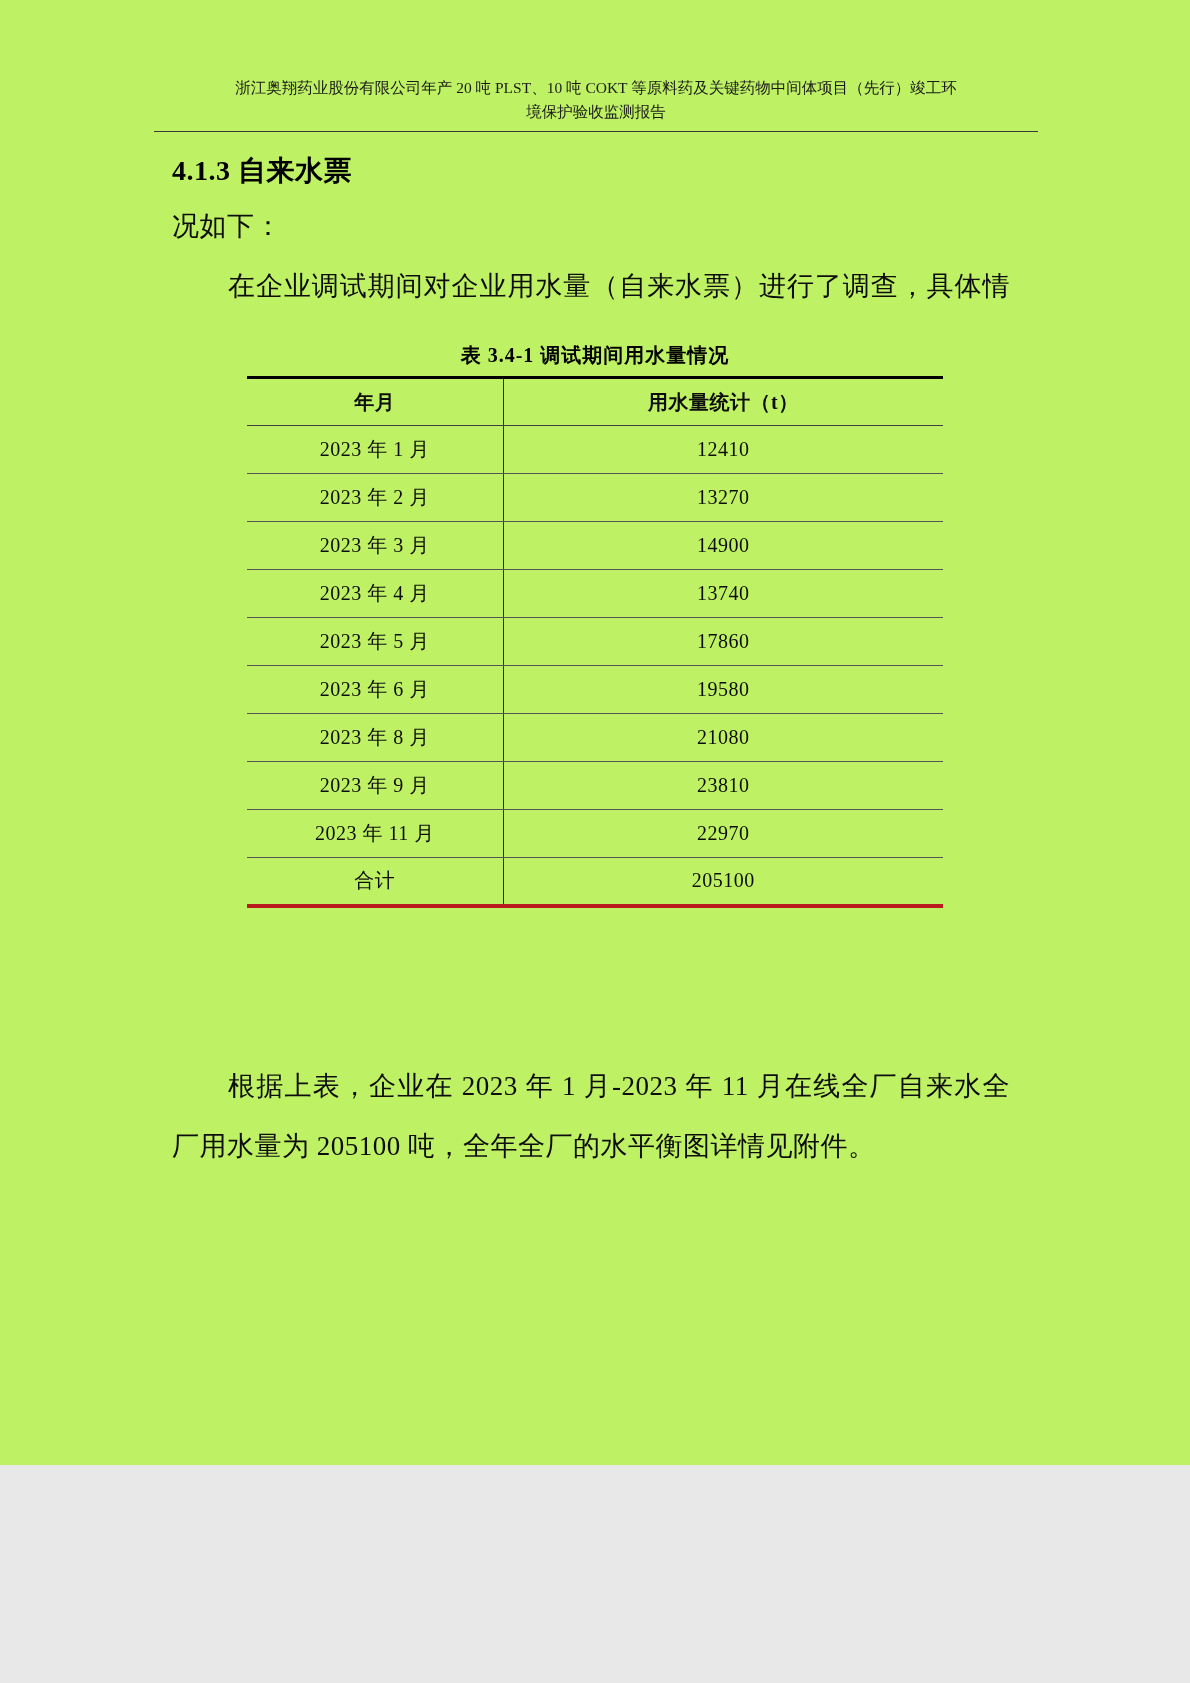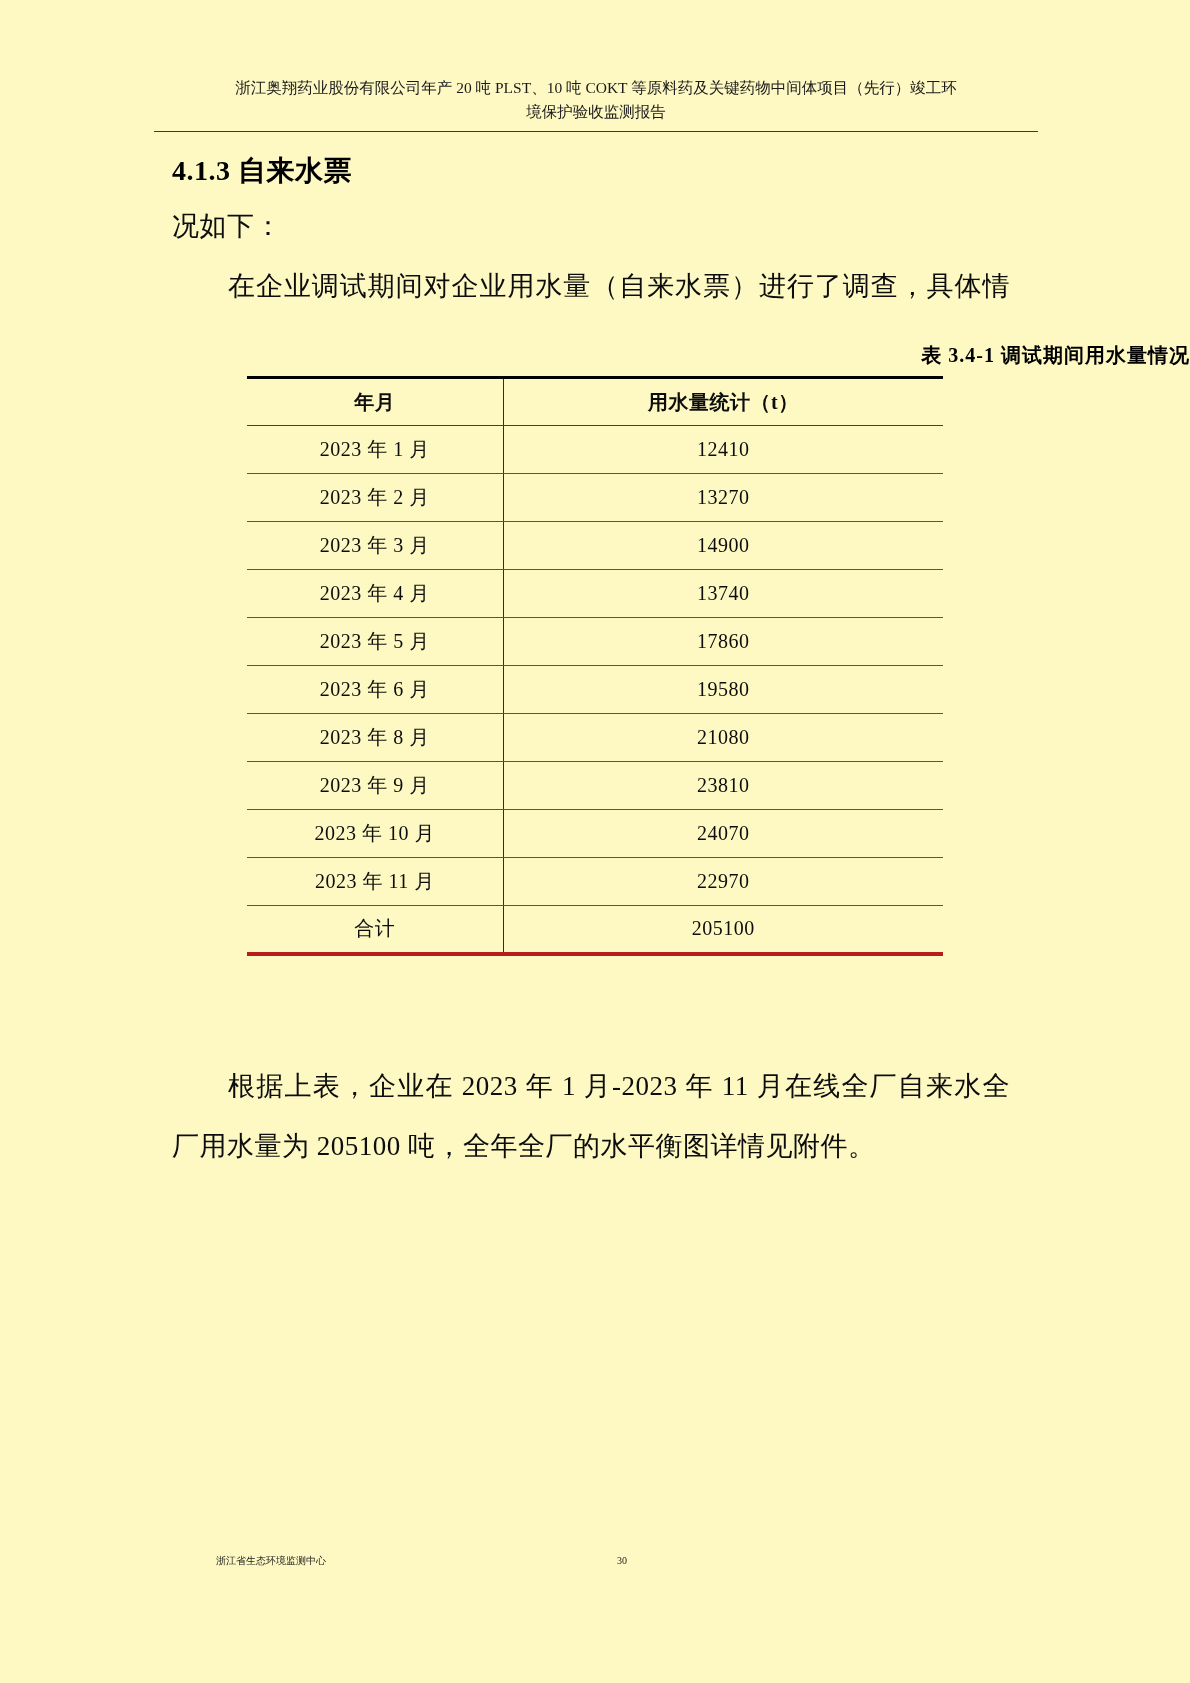--- a/index.html
+++ b/index.html
@@ -1,22 +1,22 @@
 <!DOCTYPE html>
 <html><head>
 <meta charset="utf-8">
 <style>
   * { margin: 0; padding: 0; box-sizing: border-box; }
   html, body { background: #e8e8e8; }
   .page {
     position: relative;
     width: 1190px;
-    height: 1683px;
+    height: 1465px;
     margin: 0 auto;
-    background: #fef9c3;
+    background: #bef264;
     font-family: "Liberation Serif", "DejaVu Serif", serif;
     color: #111111;
     overflow: hidden;
   }
 
   
   .doc-header {
     position: absolute;
     top: 76px;
     left: 154px;
@@ -56,21 +56,21 @@
   .indent { padding-left: 56px; }
   #para1 { top: 196px; }
   #para2 { top: 1056px; }
 
   
   .table-title {
     position: absolute;
     top: 342px;
     left: 0;
     width: 1190px;
-    text-align: right;
+    text-align: center;
     font-size: 20px;
     font-weight: bold;
     letter-spacing: 1px;
     color: #000;
   }
   table.water-table {
     position: absolute;
     top: 376px;
     left: 247px;
     width: 696px;
@@ -163,24 +163,20 @@
         </tr>
         <tr>
           <td>2023 年 8 月</td>
           <td>21080</td>
         </tr>
         <tr>
           <td>2023 年 9 月</td>
           <td>23810</td>
         </tr>
         <tr>
-          <td>2023 年 10 月</td>
-          <td>24070</td>
-        </tr>
-        <tr>
           <td>2023 年 11 月</td>
           <td>22970</td>
         </tr>
         <tr>
           <td>合计</td>
           <td>205100</td>
         </tr>
       </tbody>
   </table>
 

